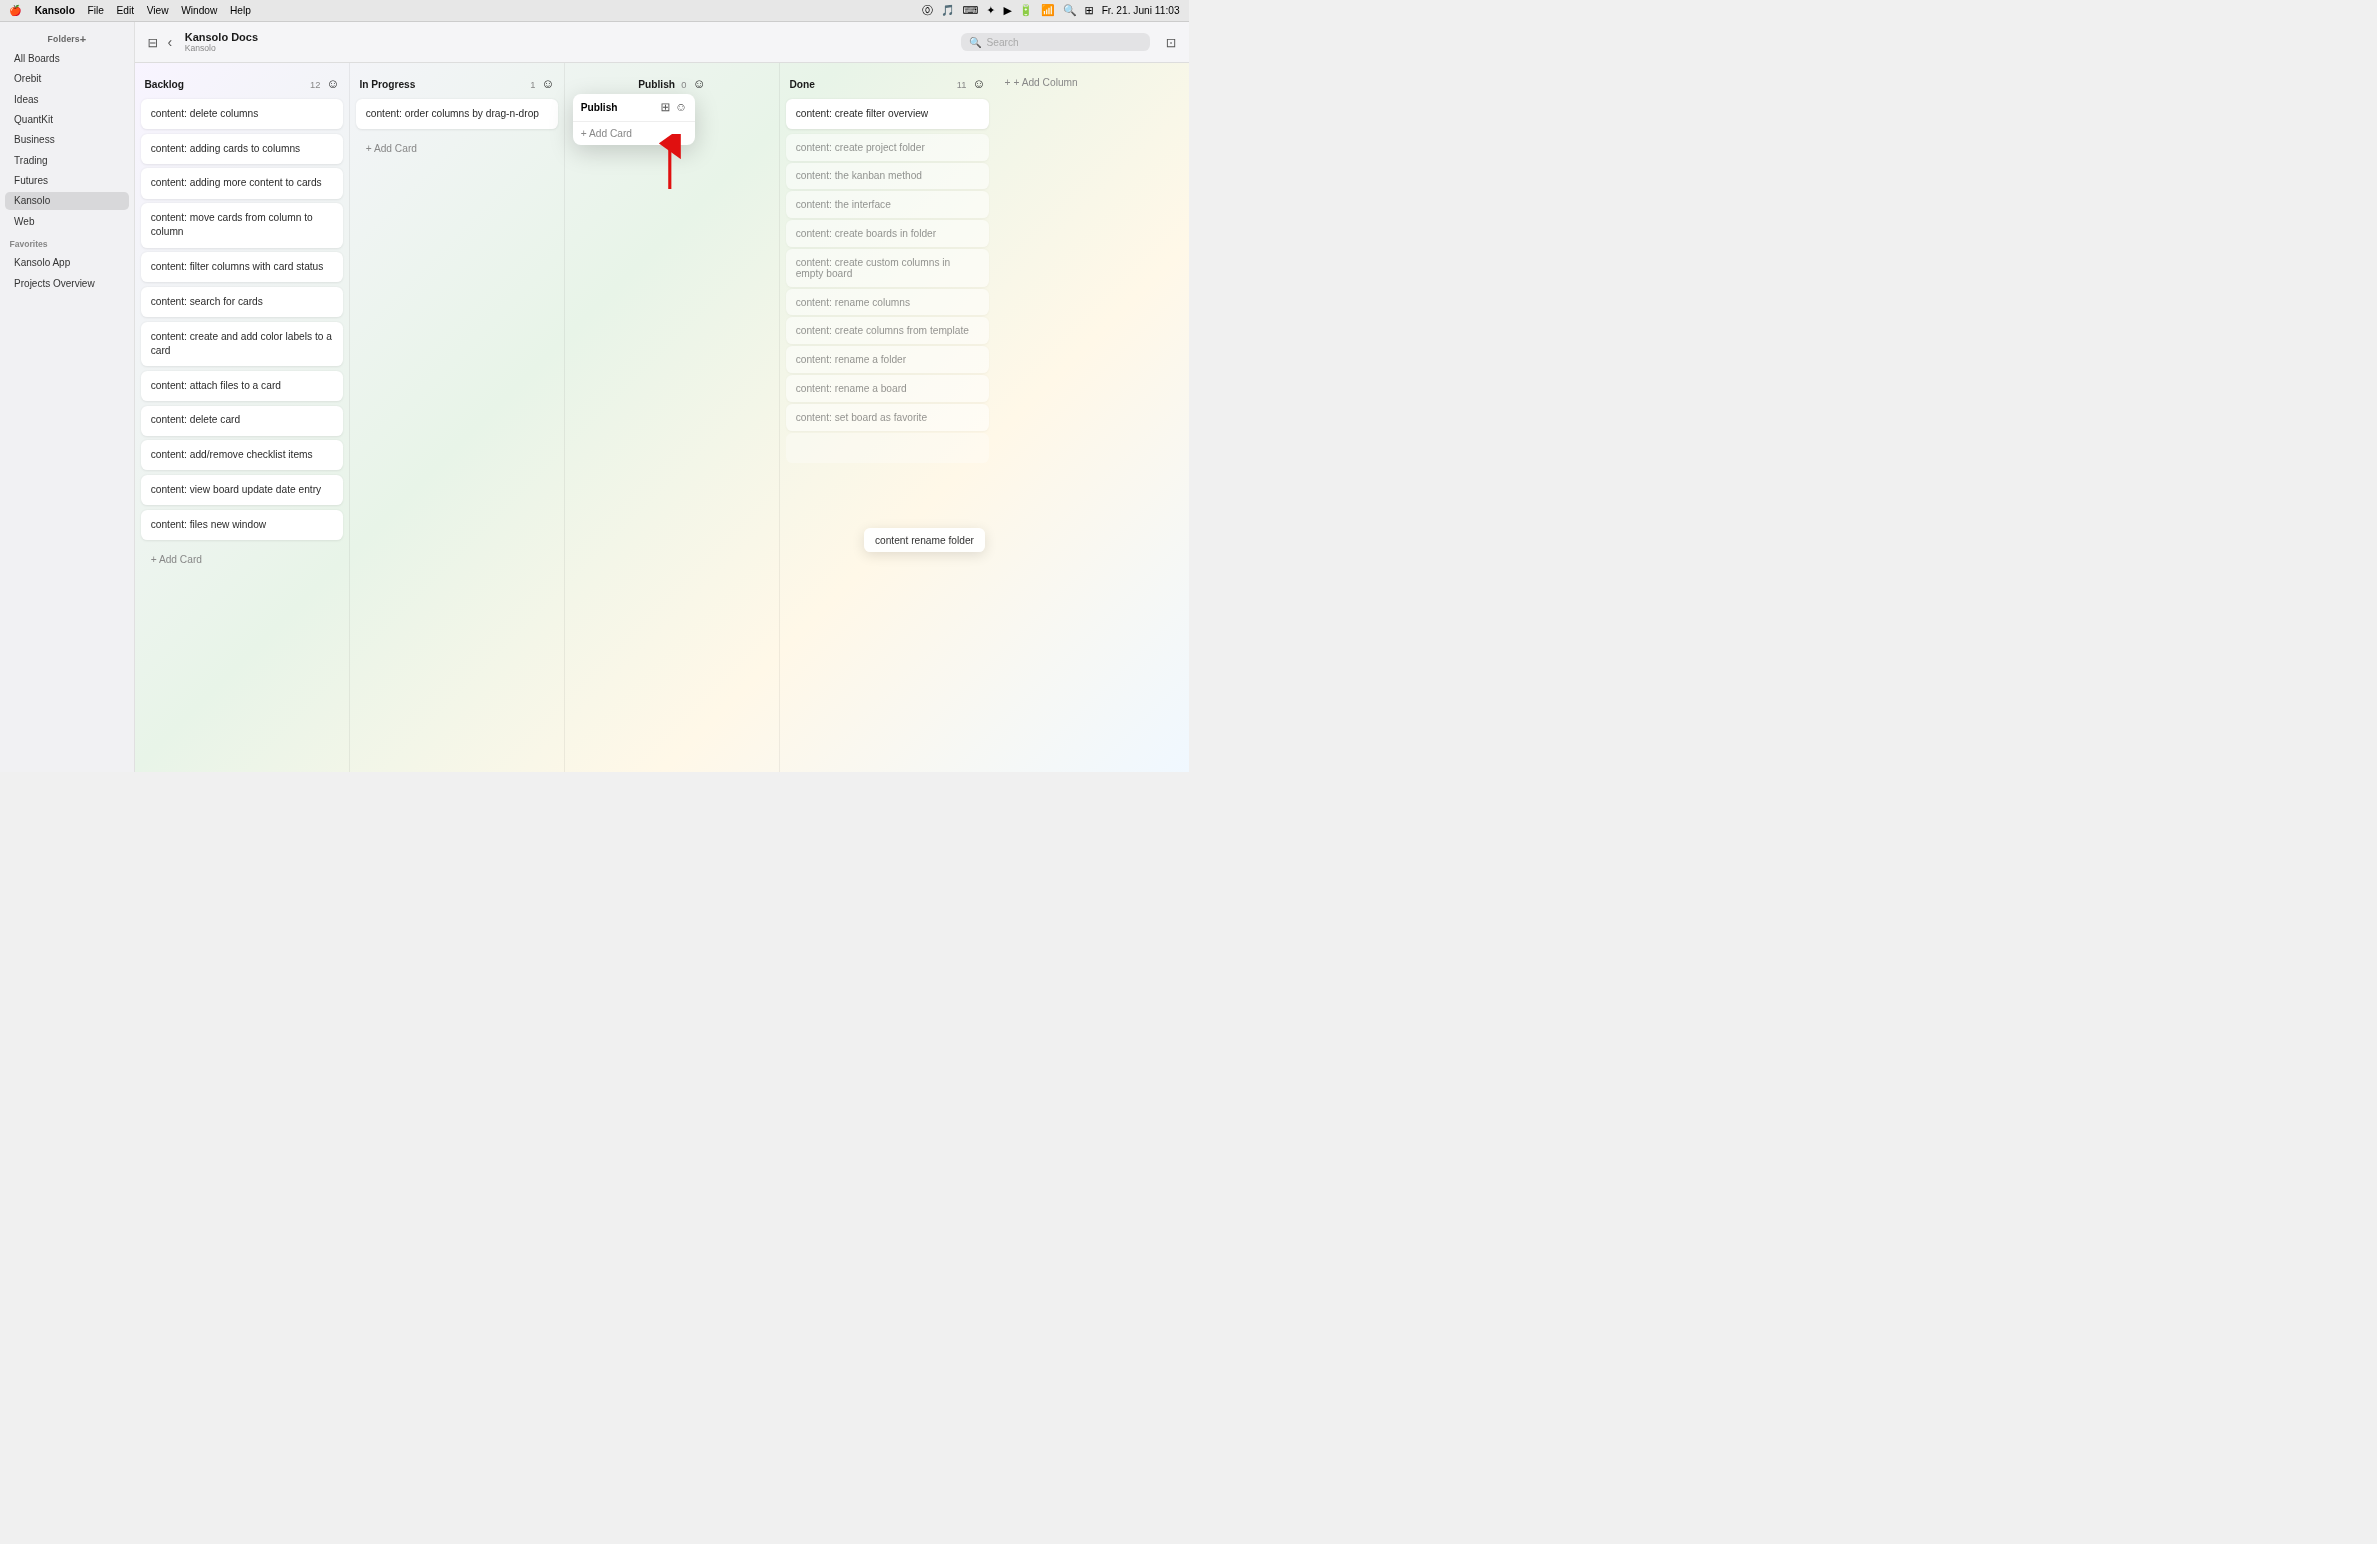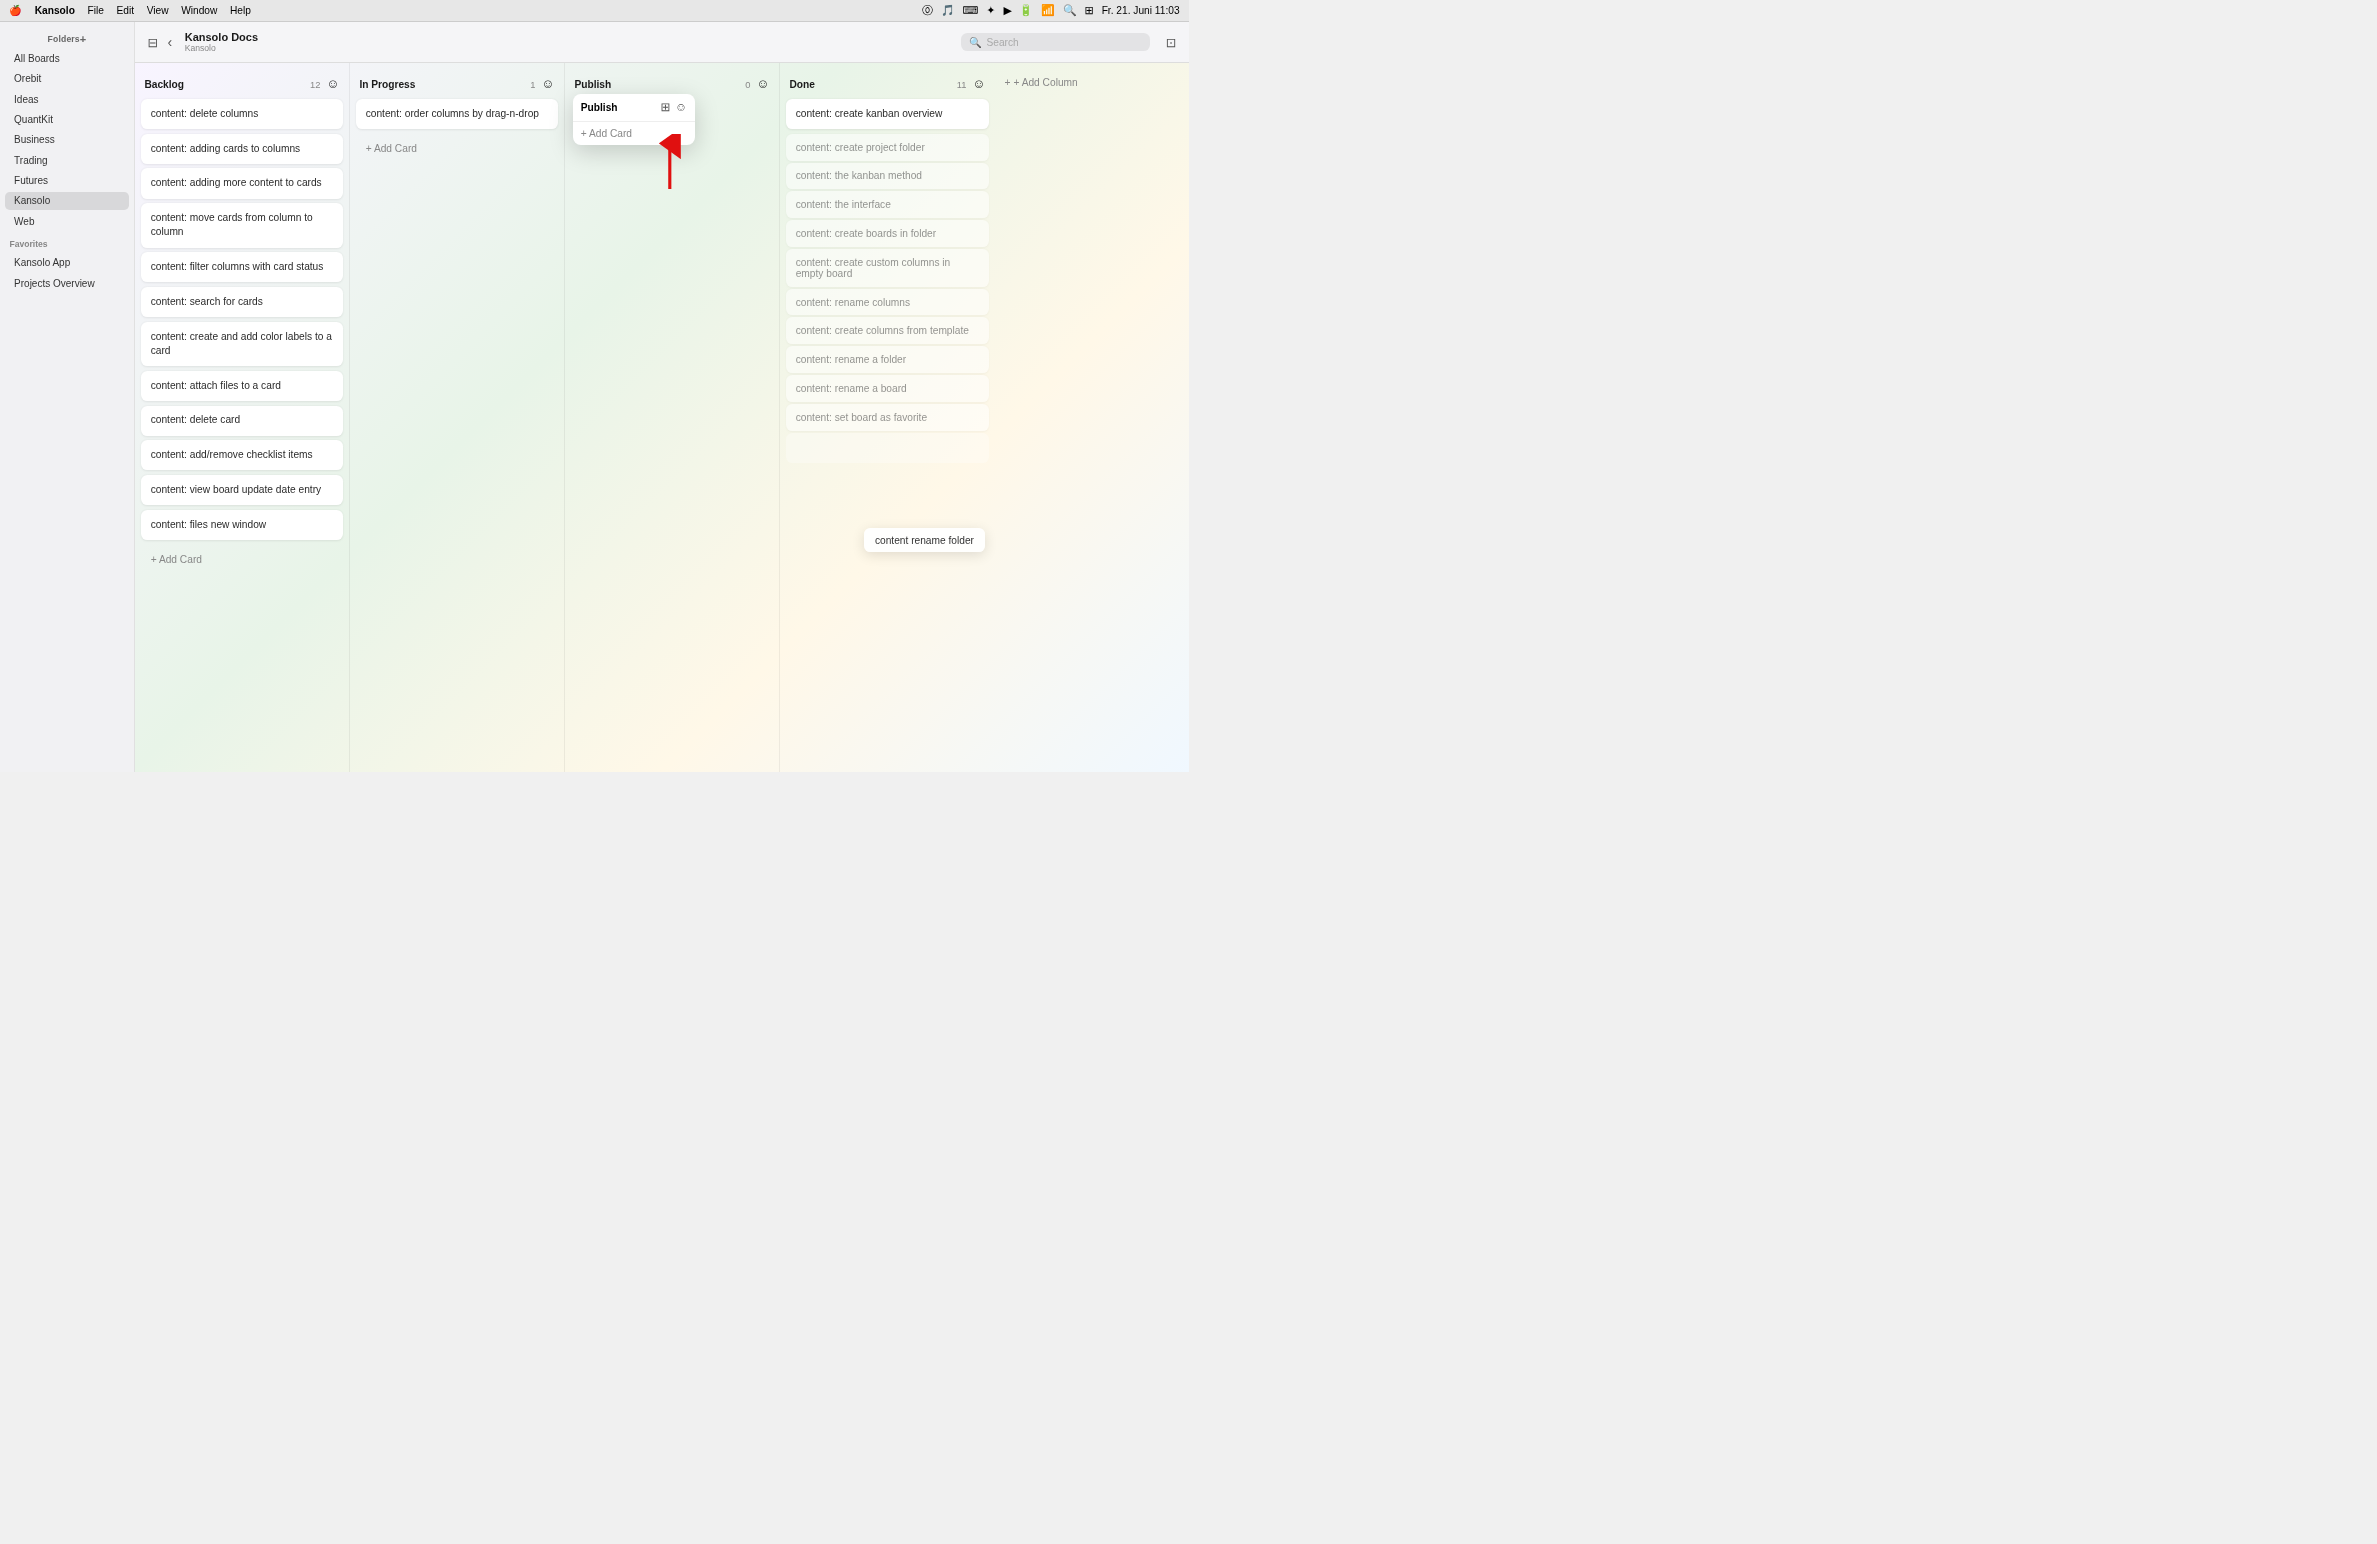--- a/index.html
+++ b/index.html
@@ -206,21 +206,21 @@
           <div class="board-column">
             <div class="column-header">
               <span class="column-title">In Progress</span>
               <span class="column-count">1</span>
               <span class="column-emoji">☺</span>
             </div>
             <div class="card">content: order columns by drag-n-drop</div>
             <button class="add-card-btn">+ Add Card</button>
           </div>
 
-          <div class="board-column" style="position:relative;">
+          <div class="board-column" style="position:relative;align-items:center;">
             <div class="column-header">
               <span class="column-title">Publish</span>
               <span class="column-count">0</span>
               <span class="column-emoji">☺</span>
             </div>
             <button class="add-card-btn">+ Add Card</button>
 
             <div style="position:absolute; top:31px; left:7.9px; background:#fff; border-radius:7.9px; box-shadow:0 6.3px 25px rgba(0,0,0,0.18); width:122px; z-index:200; padding:0;">
               <div style="display:flex; align-items:center; justify-content:space-between; padding:6.3px 7.9px; border-bottom:0.8px solid #eee;">
                 <span style="font-weight:600; font-size:10.2px;">Publish</span>
@@ -243,21 +243,21 @@
               </svg>
             </div>
           </div>
 
           <div class="done-column">
             <div class="column-header">
               <span class="column-title">Done</span>
               <span class="column-count">11</span>
               <span class="column-emoji">☺</span>
             </div>
-            <div class="card">content: create kanban overview</div>
+            <div class="card">content: create filter overview</div>
             <div class="card-faded">content: create project folder</div>
             <div class="card-faded">content: the kanban method</div>
             <div class="card-faded">content: the interface</div>
             <div class="card-faded">content: create boards in folder</div>
             <div class="card-faded">content: create custom columns in empty board</div>
             <div class="card-faded">content: rename columns</div>
             <div class="card-faded">content: create columns from template</div>
             <div class="card-faded">content: rename a folder</div>
             <div class="card-faded">content: rename a board</div>
             <div class="card-faded">content: set board as favorite</div>

